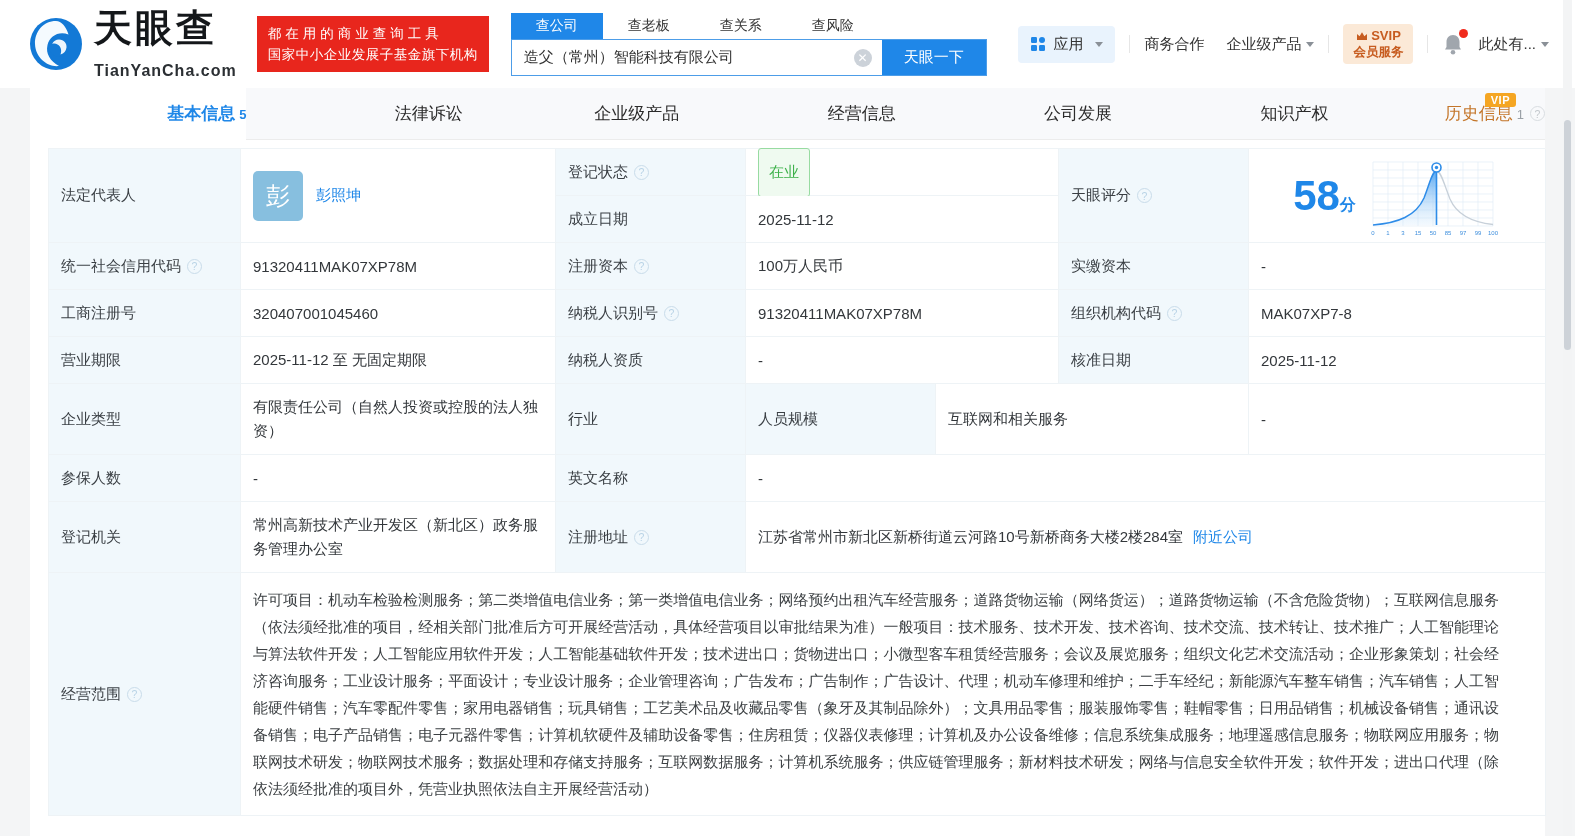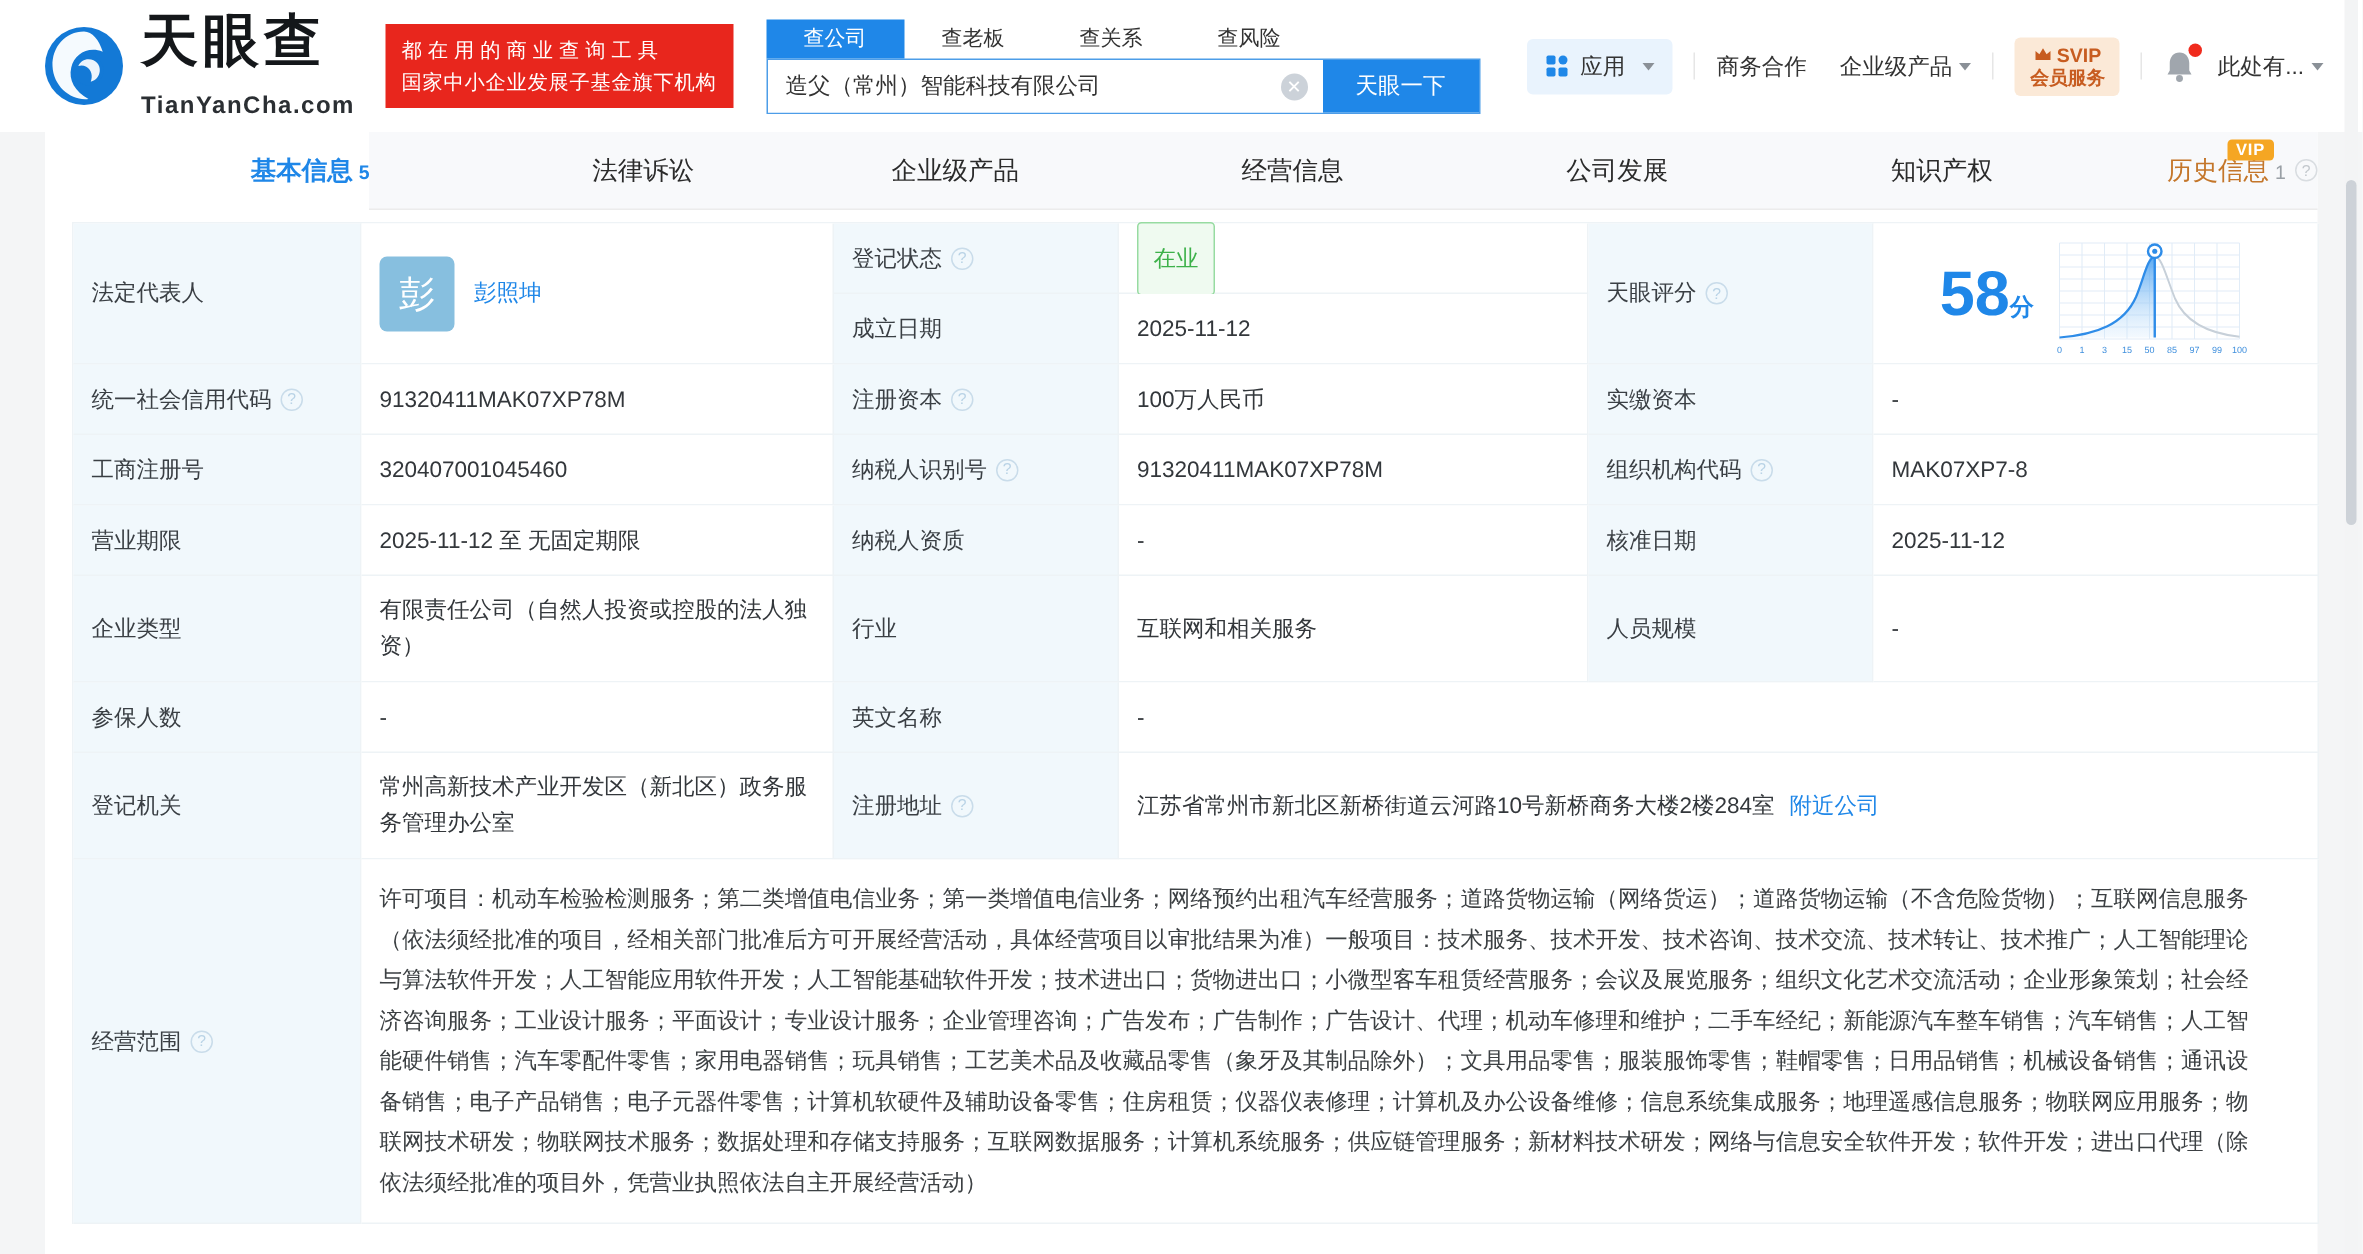--- a/index.html
+++ b/index.html
@@ -353,25 +353,25 @@
     <div class="row h71">
       <div class="cell lab w1 h71">
         <span>企业类型</span>
       </div>
       <div class="cell val w2 h71 multiline" style="align-items:center;">
         <span>有限责任公司（自然人投资或控股的法人独资）</span>
       </div>
       <div class="cell lab w3 h71">
         <span>行业</span>
       </div>
+      <div class="cell lab w5 h71">
+        <span>人员规模</span>
+      </div>
       <div class="cell val w4 h71">
         <span>互联网和相关服务</span>
-      </div>
-      <div class="cell lab w5 h71">
-        <span>人员规模</span>
       </div>
       <div class="cell val w6 h71">
         <span>-</span>
       </div>
     </div>
 
     <div class="row h47">
       <div class="cell lab w1 h47">
         <span>参保人数</span>
       </div>

